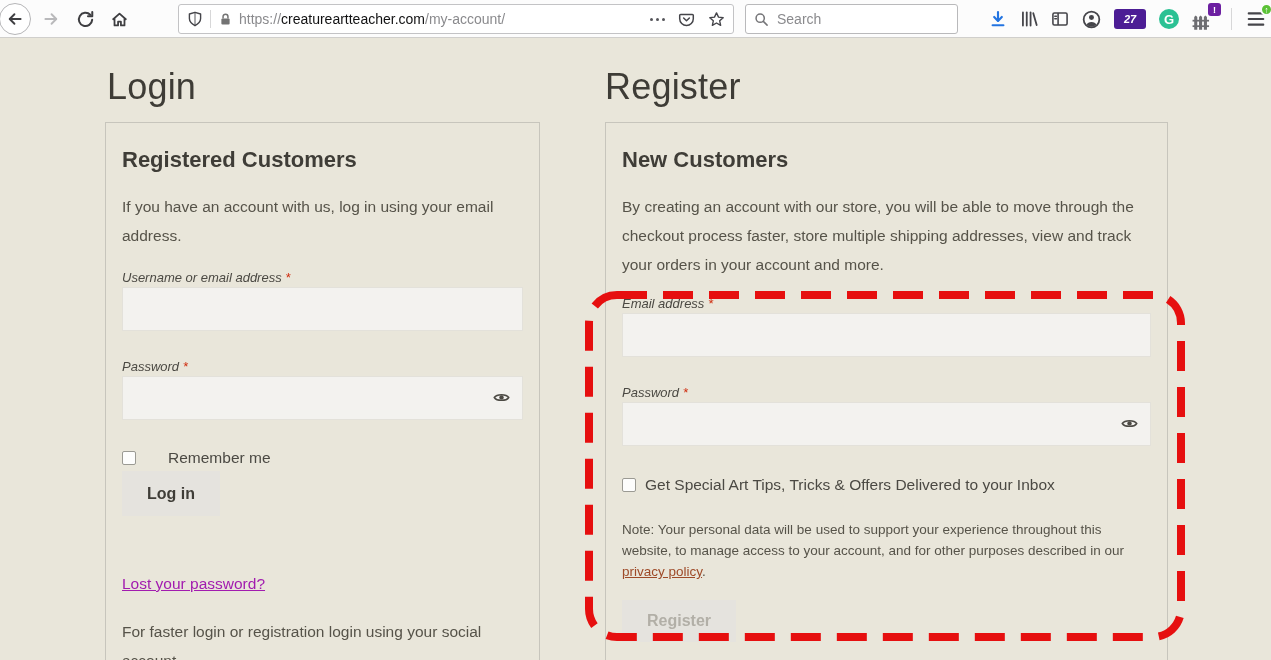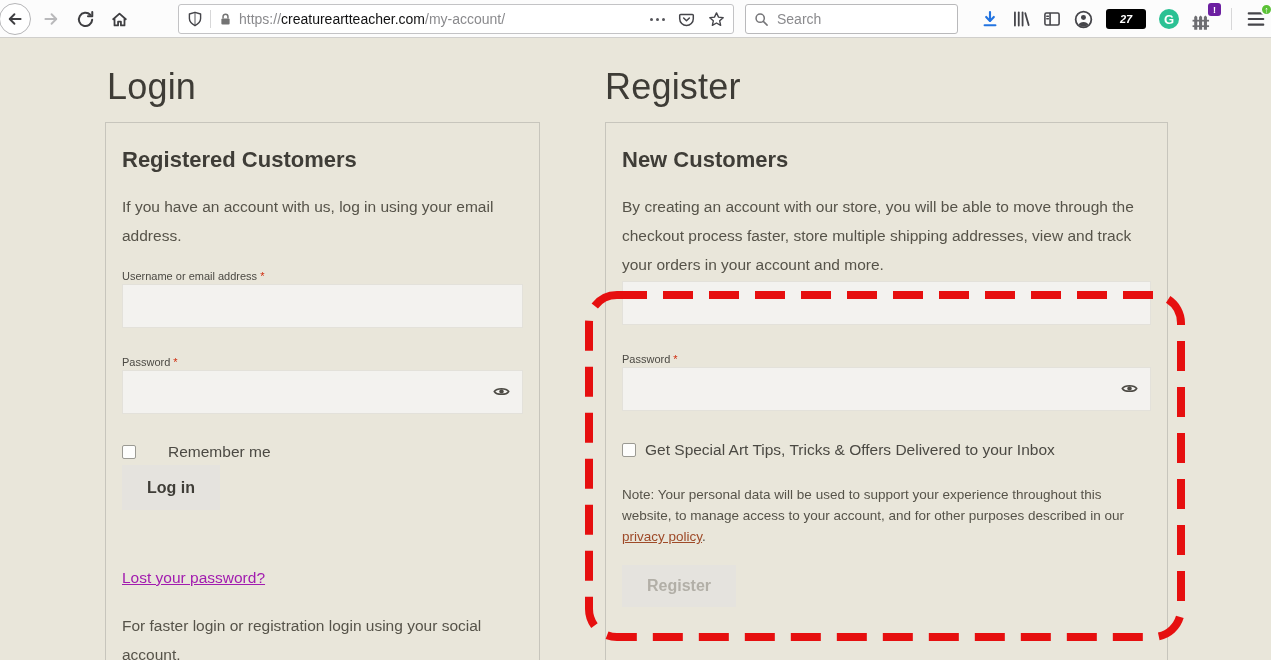--- a/index.html
+++ b/index.html
@@ -19,21 +19,21 @@
   .url-text .domain { color:#111112; }
   .url-actions { display:flex; align-items:center; gap:13px; margin-left:auto; }
   .dots { display:flex; gap:3px; }
   .dots i { width:3px; height:3px; border-radius:50%; background:#55555a; }
   .searchbar { position:absolute; left:745px; top:4px; width:213px; height:30px; background:#fff;
                border:1px solid #b9b9bb; border-radius:3px; display:flex; align-items:center; padding:0 8px; }
   .searchbar input { border:none; outline:none; font-size:14px; color:#3c3c3e; width:150px; margin-left:8px;
                      font-family:"Liberation Sans", sans-serif; background:transparent; }
   .searchbar input::placeholder { color:#8a8a8d; }
   .tool-icons { position:absolute; right:4px; top:0; height:38px; display:flex; align-items:center; gap:13px; }
-  .badge-27 { width:40px; height:20px; background:#000000; border-radius:3px; color:#fff; font-weight:bold;
+  .badge-27 { width:32px; height:20px; background:#4c1d95; border-radius:3px; color:#fff; font-weight:bold;
               font-size:11px; display:flex; align-items:center; justify-content:center; font-style:italic; }
   .grammarly { width:20px; height:20px; background:#2bc194; border-radius:50%; color:#fff; font-weight:bold;
                font-size:13px; display:flex; align-items:center; justify-content:center; }
   .fence-wrap { position:relative; width:26px; height:26px; display:flex; align-items:flex-end; justify-content:flex-start; }
   .fence-badge { position:absolute; top:-3px; right:-3px; width:13px; height:13px; background:#6c1fa1; border-radius:3px;
                  color:#fff; font-size:9px; font-weight:bold; display:flex; align-items:center; justify-content:center; }
   .vsep { width:1px; height:22px; background:#d7d7d8; }
   .menu-wrap { position:relative; width:22px; height:22px; display:flex; align-items:center; justify-content:center; }
   .update-badge { position:absolute; top:-5px; right:-6px; width:13px; height:13px; border-radius:50%;
                   background:#5bc236; border:2px solid #fcfcfc; color:#fff; font-size:9px; line-height:10px;
@@ -42,21 +42,21 @@
   
   .content { position:relative; width:100%; height:622px; background:#e9e6da; color:#565349; }
   .page-heading { position:absolute; top:28px; font-size:36px; font-weight:400; color:#3e3c36; letter-spacing:.2px; }
   #login-heading { left:107px; }
   #register-heading { left:605px; }
   .panel { position:absolute; top:84px; height:620px; border:1px solid #c7c5bc; background:transparent; padding:0 16px; }
   #login-panel { left:105px; width:435px; }
   #register-panel { left:605px; width:563px; }
   .panel-title { margin-top:24px; font-size:22px; font-weight:700; color:#3f3d37; }
   .intro { margin-top:19px; font-size:15.5px; line-height:29px; color:#565349; }
-  .field-label { font-size:11px; color:#4b4943; }
+  .field-label { font-size:13px; color:#4b4943;font-style:italic; }
   .req { color:#cf2c0e; }
   .text-input { display:block; width:100%; height:44px; background:#f3f2ef; border:1px solid #e3e1da;
                 font-size:15px; padding:0 12px; outline:none; font-family:"Liberation Sans", sans-serif; color:#3f3d37; }
   .input-wrap { position:relative; margin-top:2px; }
   .eye { position:absolute; right:13px; top:14px; cursor:pointer; }
   .check-row { display:flex; align-items:center; gap:9px; font-size:15.5px; color:#4b4943; }
   .checkbox { appearance:none; -webkit-appearance:none; width:14px; height:14px; border:1px solid #9b9a93;
               background:#fdfdfc; border-radius:2px; cursor:pointer; flex:none; }
   .btn { display:inline-block; border:none; background:#e5e3de; font-family:"Liberation Sans", sans-serif;
          font-size:16px; font-weight:bold; padding:0 25px; height:45px; cursor:pointer; }
@@ -231,20 +231,23 @@
       <a class="rust-link mt-lost">Lost your password?</a>
     </div>
 
     <p class="social-text">For faster login or registration login using your social account.</p>
   </div>
 
   <div class="panel" id="register-panel">
     <h2 class="panel-title">New Customers</h2>
     <p class="intro">By creating an account with our store, you will be able to move through the checkout process faster, store multiple shipping addresses, view and track your orders in your account and more.</p>
 
+    <div class="field-label" id="reg-email-label">
+      <span>Email address</span> <span class="req">*</span>
+    </div>
     <div class="input-wrap">
       <input class="text-input" type="email" style="">
     </div>
 
     <div class="field-label mt-label-2">
       <span>Password</span> <span class="req">*</span>
     </div>
     <div class="input-wrap">
       <input class="text-input" type="password" style="">
       <svg class="eye" width="17" height="15" viewBox="0 0 16 14">

